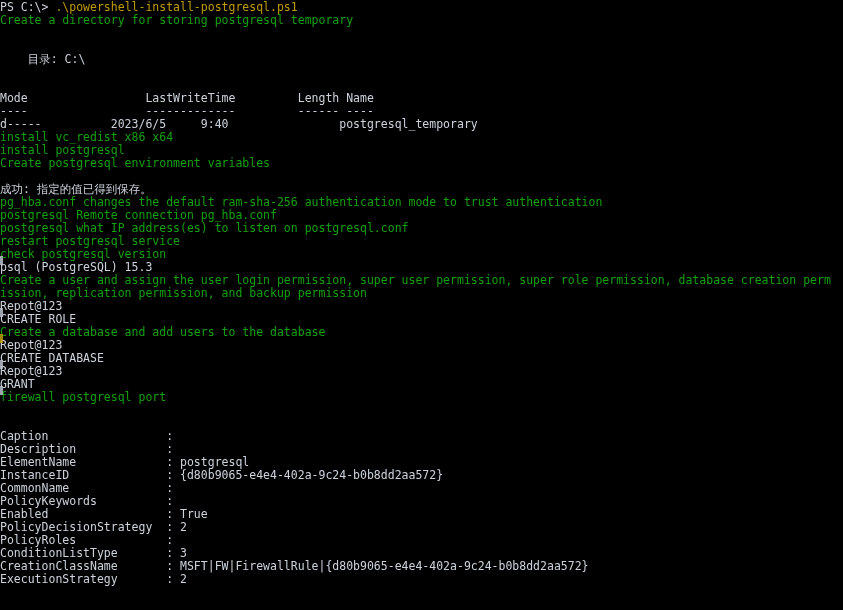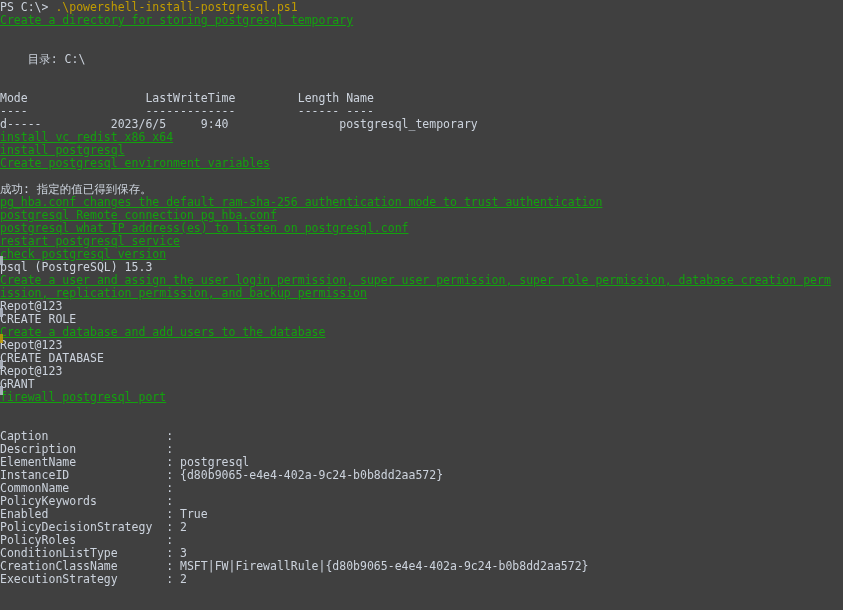--- a/index.html
+++ b/index.html
@@ -5,21 +5,21 @@
 <style>
   html, body {
     margin: 0;
     padding: 0;
     background: #012456;
   }
   #console {
     position: relative;
     width: 843px;
     height: 610px;
-    background: #404040;
+    background: #000000;
     overflow: hidden;
     font-family: "DejaVu Sans Mono", "Liberation Mono", monospace;
     font-size: 11.5px;
     line-height: 13px;
     letter-spacing: 0px;
     color: #ccd3dd;
     -webkit-font-smoothing: none;
     font-smooth: never;
   }
   #screen {
@@ -28,21 +28,21 @@
     top: 1px;
     width: 843px;
     white-space: pre;
   }
   .line {
     height: 13px;
     white-space: pre;
     display: block;
   }
   .white  { color: #ccd3dd; }
-  .green  { color: #13a10e; text-decoration: underline; }
+  .green  { color: #13a10e; }
   .yellow { color: #c19c00; }
 
   
   .edge-mark {
     position: absolute;
     left: 0;
     width: 3px;
     background: #b8bfcc;
     opacity: 0.85;
   }

